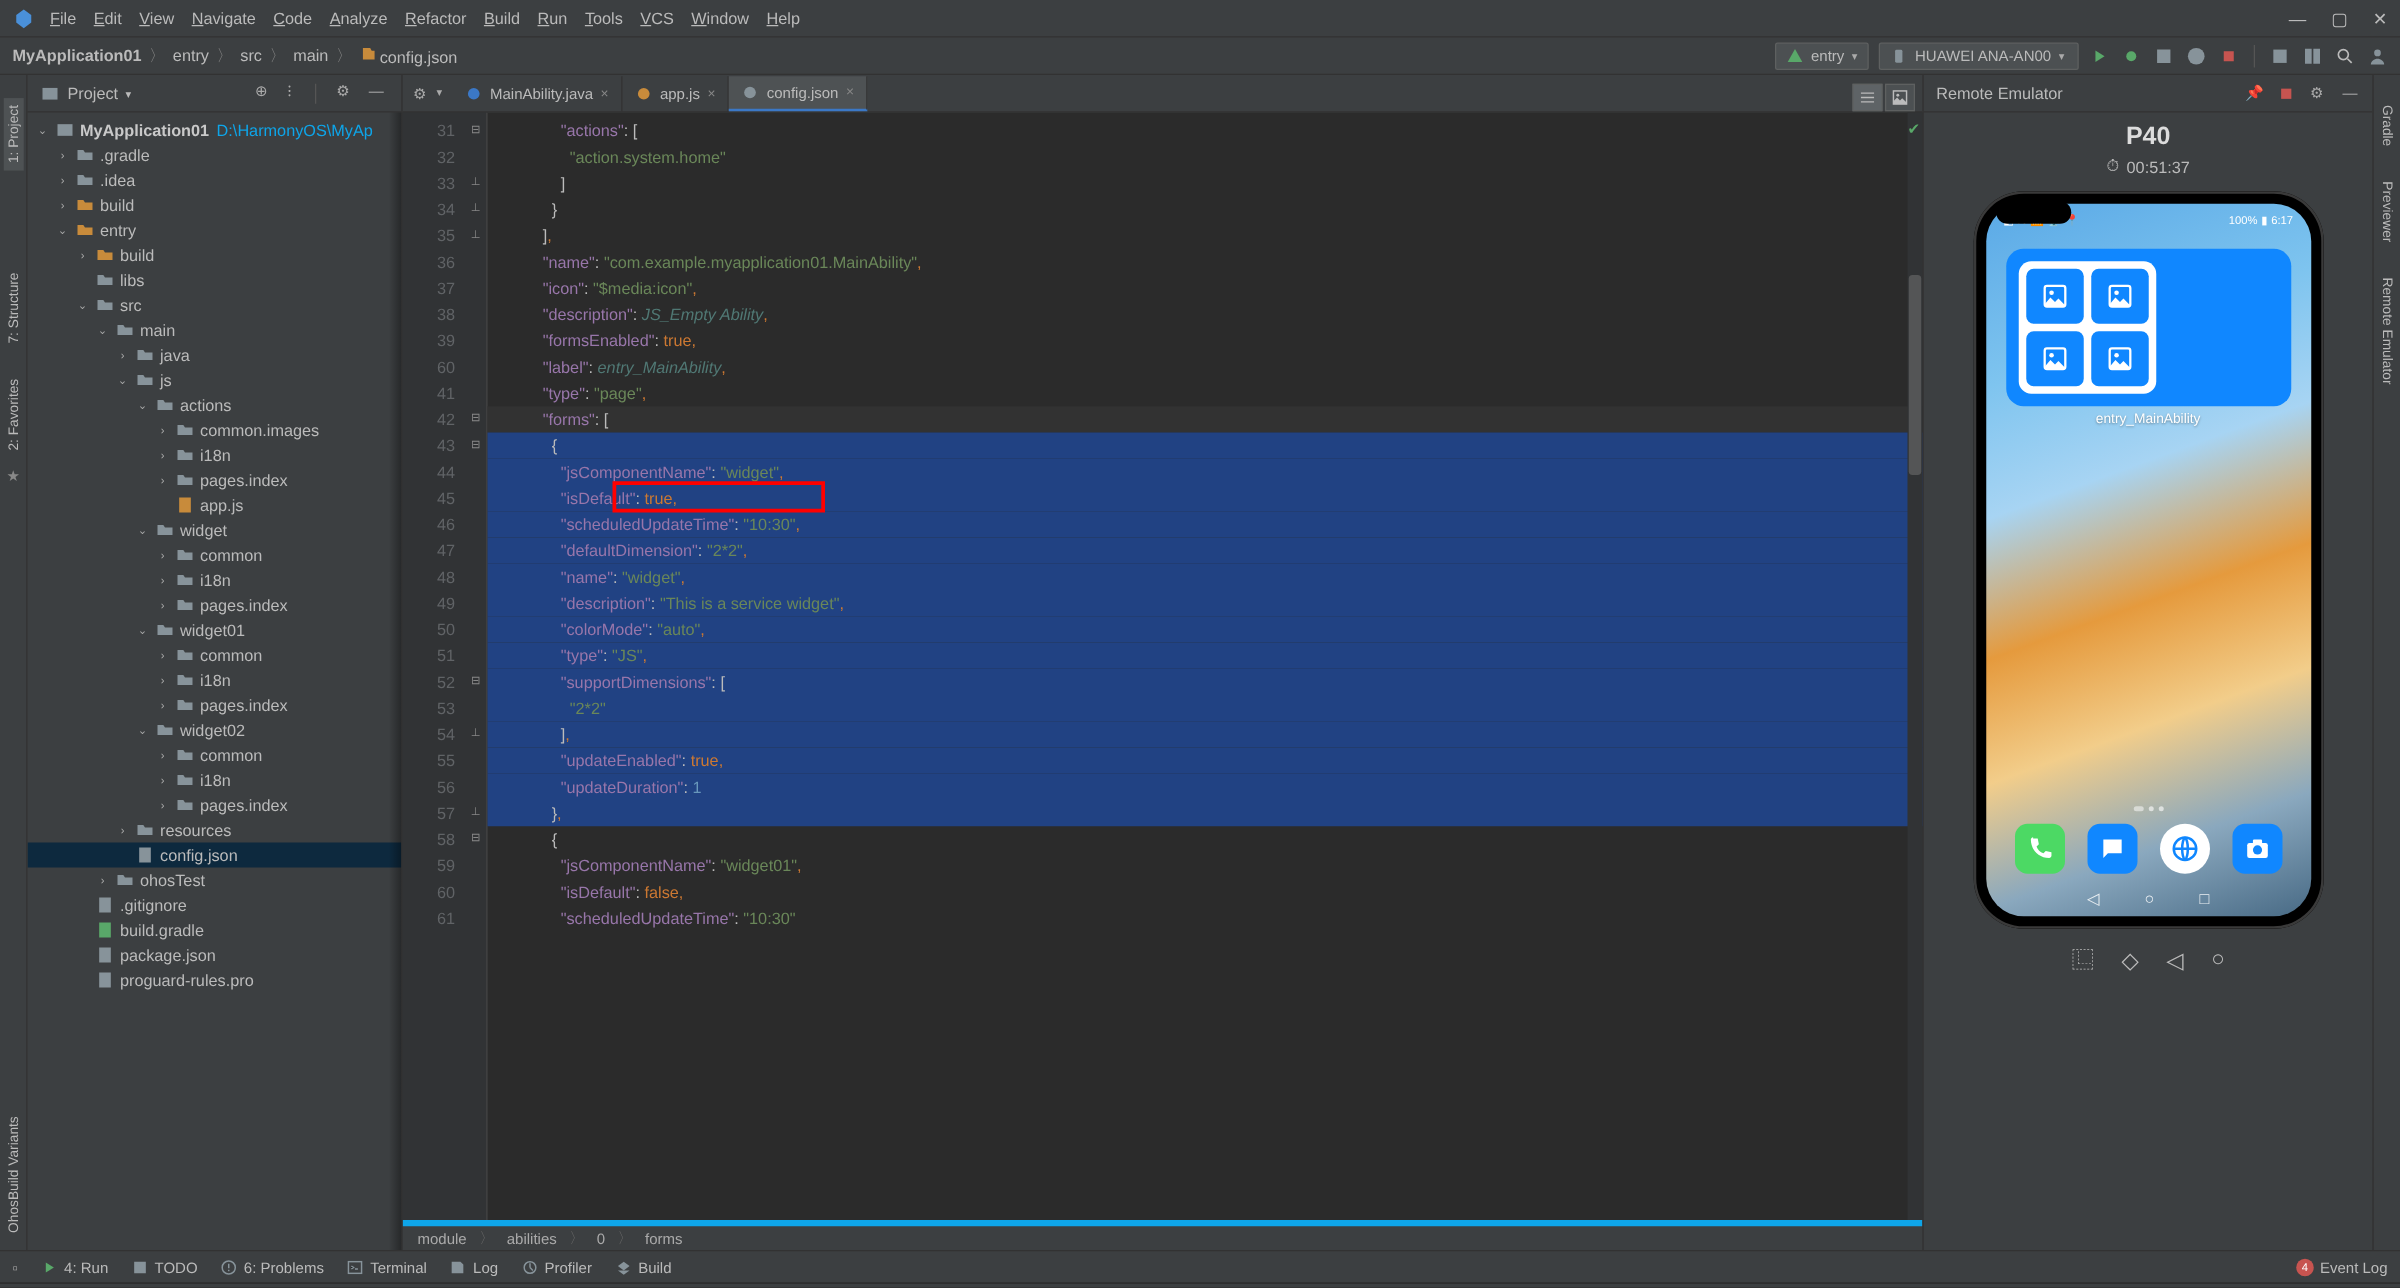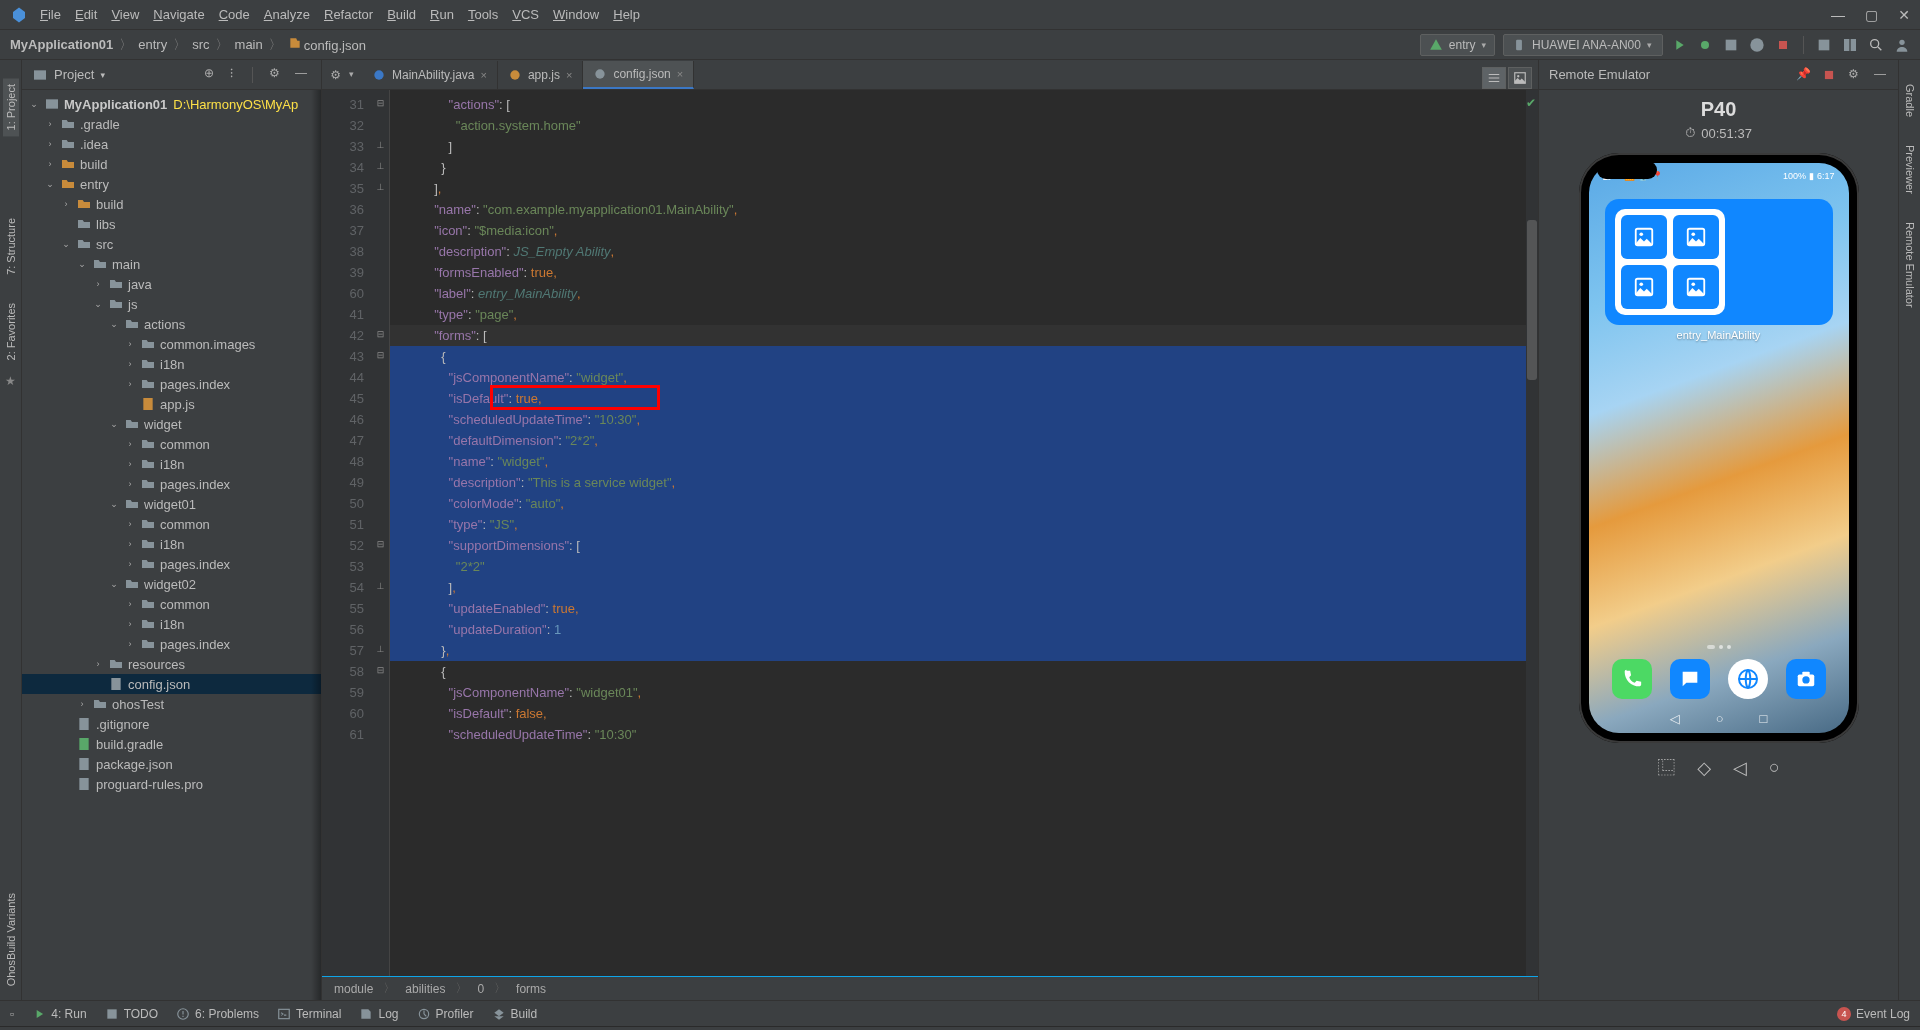--- a/index.html
+++ b/index.html
@@ -45,21 +45,21 @@
 .project-header .chev { font-size: 9px; margin-left: 6px; }
 .project-header .spacer { flex: 1; }
 .project-header .tool-ico { width: 16px; height: 16px; margin-left: 10px; cursor: pointer; color: #aaa; }
 .project-tree { flex: 1; overflow: auto; padding: 4px 0; }
 .tree-row { display: flex; align-items: center; height: 20px; padding-right: 6px; cursor: pointer; white-space: nowrap; }
 .tree-row.selected { background: #0d293e; }
 .tree-arrow { width: 12px; display: inline-flex; justify-content: center; font-size: 9px; color: #aaa; }
 .tree-icon { width: 16px; height: 16px; margin: 0 4px; display: inline-flex; align-items: center; justify-content: center; }
 .tree-label { color: #bbbbbb; }
 .tree-label.mod { font-weight: 600; color: #c9c9c9; }
-.tree-label.path { color: #fde047; margin-left: 6px; }
+.tree-label.path { color: #0ea5e9; margin-left: 6px; }
 .folder-icon { fill: #87939a; }
 .folder-icon.orange { fill: #c88b3b; }
 .file-icon { fill: #87939a; }
 
 
 .tree-shadow { position: absolute; top: 30px; right: 0; width: 10px; height: calc(100% - 30px); background: linear-gradient(90deg, transparent, rgba(0,0,0,0.35)); pointer-events:none; }
 
 
 .editor-area { flex: 1; display: flex; flex-direction: column; background: #2b2b2b; }
 .editor-tabs { height: 30px; background: #3c3f41; display: flex; align-items: flex-end; border-bottom: 1px solid #323232; }
@@ -82,21 +82,21 @@
 .code-line.sel { background: #214283; }
 .code-line.cursor { background: #323232; }
 .tok-key { color: #9876aa; }
 .tok-str { color: #6a8759; }
 .tok-bool { color: #cc7832; }
 .tok-num { color: #6897bb; }
 .tok-punc { color: #cc7832; }
 .tok-brace { color: #bbbbbb; }
 .tok-ref { color: #507874; font-style: italic; }
 .red-box { position: absolute; border: 3px solid #ff0000; pointer-events: none; }
-.code-status { height: 24px; background: #3c3f41; border-top: 1px solid #0ea5e9; display: flex; align-items: center; padding: 0 12px; font-size: 12px; color: #aaa; gap: 10px; }
+.code-status { height: 24px; background: #3c3f41; border-top: 5px solid #0ea5e9; display: flex; align-items: center; padding: 0 12px; font-size: 12px; color: #aaa; gap: 10px; }
 .code-status .sep2 { color: #666; }
 .annotation-bar { position: absolute; top: 0; right: 0; width: 12px; height: 100%; background: #313335; }
 .annotation-bar .chk { position: absolute; top: 6px; right: 2px; color: #59a869; font-size: 12px; }
 .scroll-thumb { position: absolute; right: 1px; top: 130px; width: 10px; height: 160px; background: rgba(120,120,120,0.5); border-radius: 3px; }
 
 
 .emulator-panel { width: 360px; background: #3c3f41; border-left: 1px solid #323232; display: flex; flex-direction: column; }
 .emu-header { height: 30px; display: flex; align-items: center; padding: 0 10px; border-bottom: 1px solid #323232; }
 .emu-header .spacer { flex: 1; }
 .emu-header .tool-ico { width: 14px; height: 14px; margin-left: 12px; cursor: pointer; }

